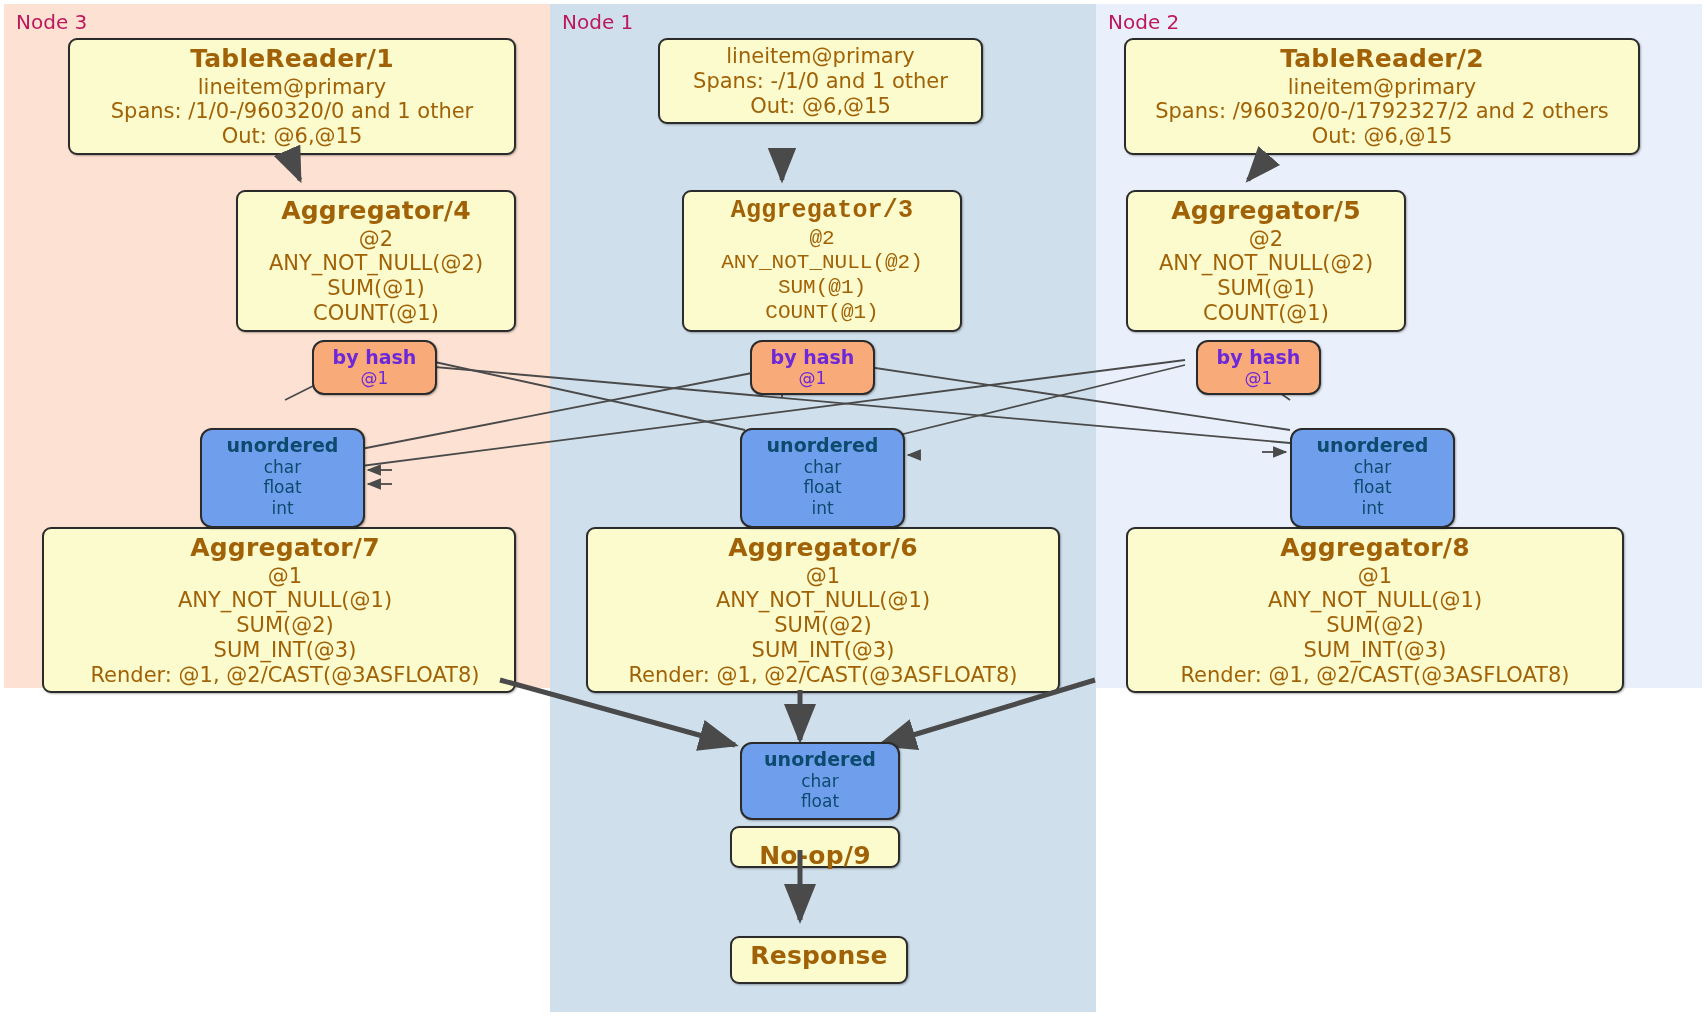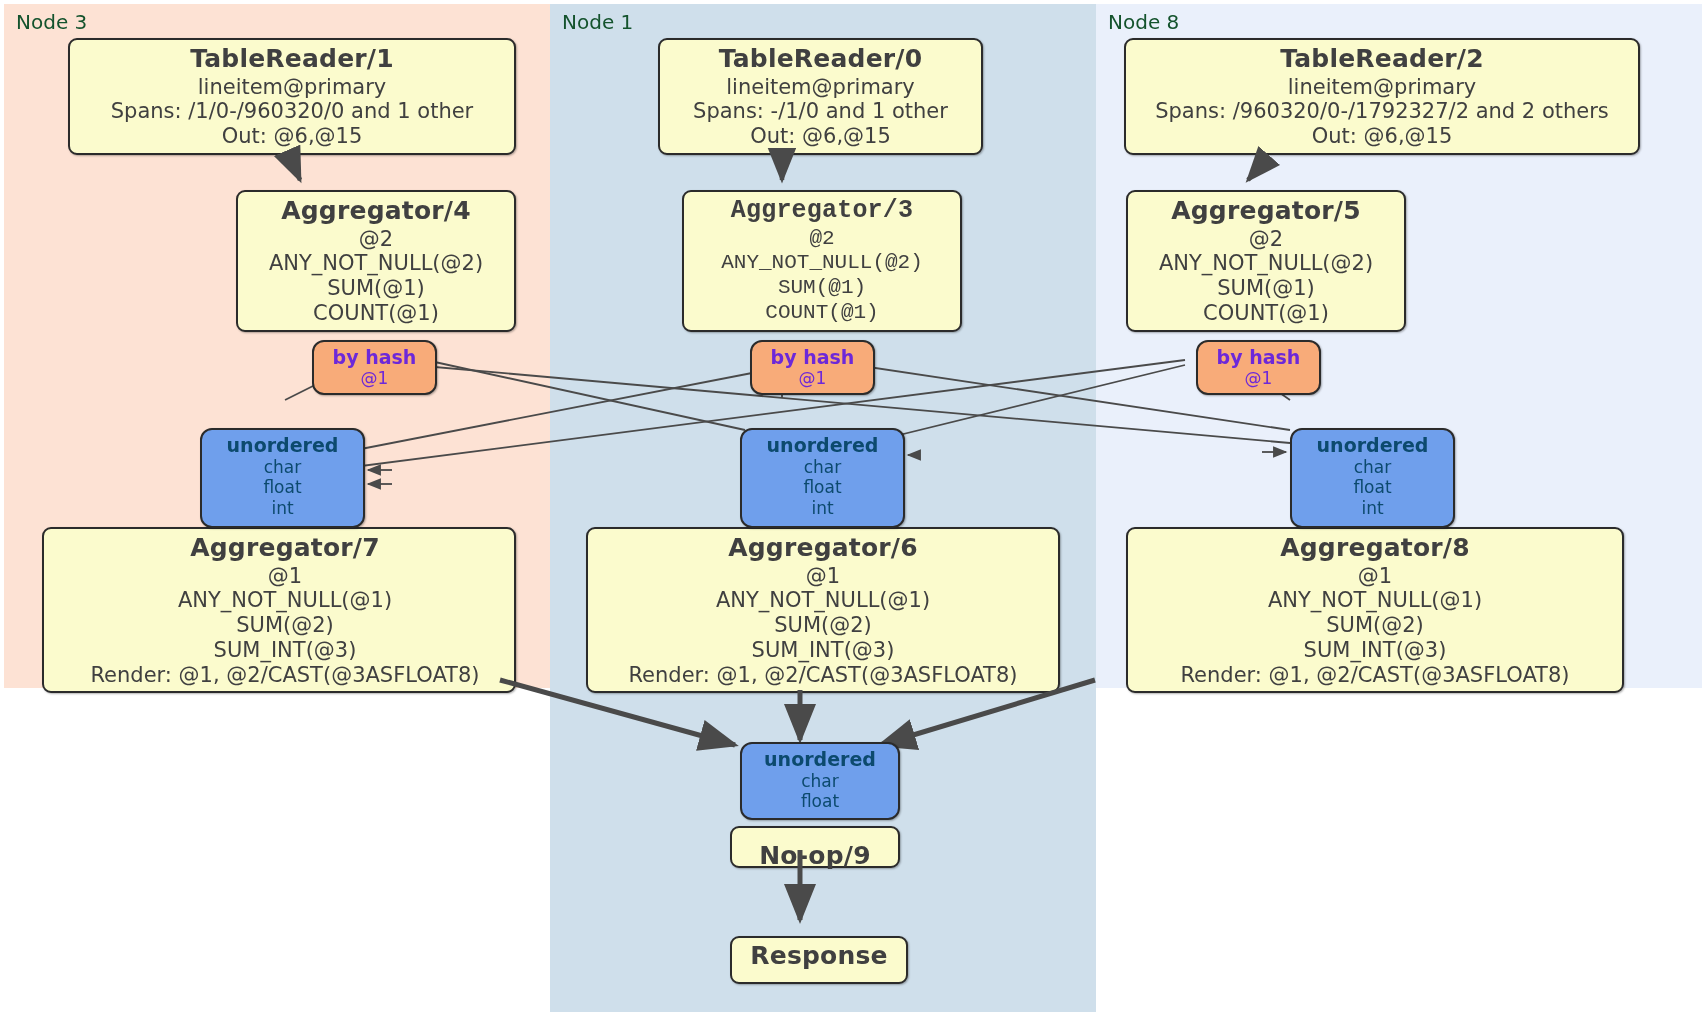--- a/index.html
+++ b/index.html
@@ -19,21 +19,21 @@
   
   .node-panel {
     position: absolute;
     box-sizing: border-box;
   }
   .node-panel .node-label {
     position: absolute;
     top: 6px;
     left: 12px;
     font-size: 20px;
-    color: #14532d;
+    color: #be185d;
     font-family: "DejaVu Sans", "Liberation Sans", sans-serif;
     white-space: nowrap;
   }
   #panel-node3 {
     left: 4px;  top: 4px;  width: 546px;  height: 684px;
     background: #fde2d4;
   }
   #panel-node1 {
     left: 550px; top: 4px; width: 546px; height: 1008px;
     background: #cfdfeb;
@@ -49,21 +49,21 @@
     box-sizing: border-box;
     border: 2px solid #2b2b2b;
     border-radius: 9px;
     text-align: center;
     line-height: 1.18;
     padding: 4px 8px;
     box-shadow: 1px 1px 2px rgba(0,0,0,0.30);
   }
   .proc {
     background: #fbfbcd;
-    color: #404040;
+    color: #a16207;
   }
   .proc .title {
     font-weight: bold;
     font-size: 25px;
     letter-spacing: 0.2px;
     display: block;
     margin-bottom: 1px;
   }
   .proc .ln {
     display: block;
@@ -133,21 +133,21 @@
 
 <div id="stage">
 
   <div class="node-panel" id="panel-node3">
     <span class="node-label">Node 3</span>
   </div>
   <div class="node-panel" id="panel-node1">
     <span class="node-label">Node 1</span>
   </div>
   <div class="node-panel" id="panel-node2">
-    <span class="node-label">Node 8</span>
+    <span class="node-label">Node 2</span>
   </div>
 
   <svg id="edges" viewBox="0 0 1706 1016" xmlns="http://www.w3.org/2000/svg">
     <defs>
       <marker id="arrow" markerWidth="9" markerHeight="9" refX="7.2" refY="3.2" orient="auto" markerUnits="strokeWidth">
         <path d="M0,0 L8,3.2 L0,6.4 z" fill="#4a4a4a"></path>
       </marker>
       <marker id="arrow-thin" markerWidth="9" markerHeight="9" refX="7.4" refY="3.2" orient="auto" markerUnits="strokeWidth">
         <path d="M0,0 L8,3.2 L0,6.4 z" fill="#4a4a4a"></path>
       </marker>
@@ -206,21 +206,20 @@
   <div class="gbox proc" style="left:42px; top:527px; width:474px;padding-left:20px;">
     <span class="title">Aggregator/7</span>
     <span class="ln">@1</span>
     <span class="ln">ANY_NOT_NULL(@1)</span>
     <span class="ln">SUM(@2)</span>
     <span class="ln">SUM_INT(@3)</span>
     <span class="ln">Render: @1, @2/CAST(@3ASFLOAT8)</span>
   </div>
 
   <div class="gbox proc" style="left:658px; top:38px; width:325px;">
-    <span class="title">TableReader/0</span>
     <span class="ln">lineitem@primary</span>
     <span class="ln">Spans: -/1/0 and 1 other</span>
     <span class="ln">Out: @6,@15</span>
   </div>
 
   <div class="gbox proc" style="left:682px; top:190px; width:280px;font-family:Liberation Mono, monospace;">
     <span class="title">Aggregator/3</span>
     <span class="ln">@2</span>
     <span class="ln">ANY_NOT_NULL(@2)</span>
     <span class="ln">SUM(@1)</span>

